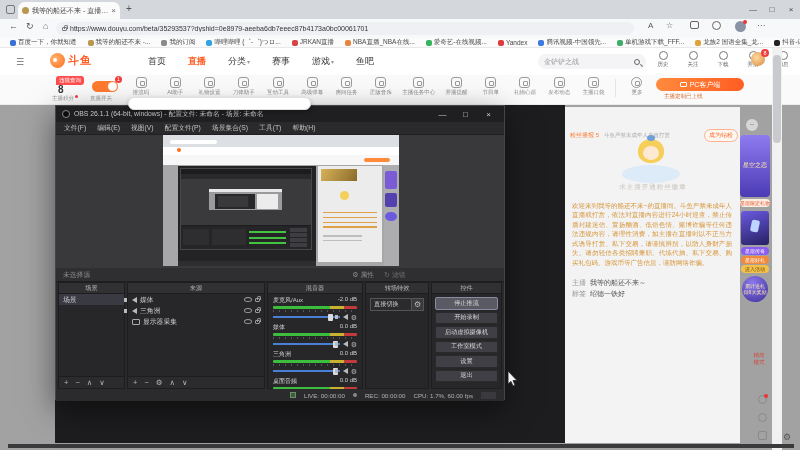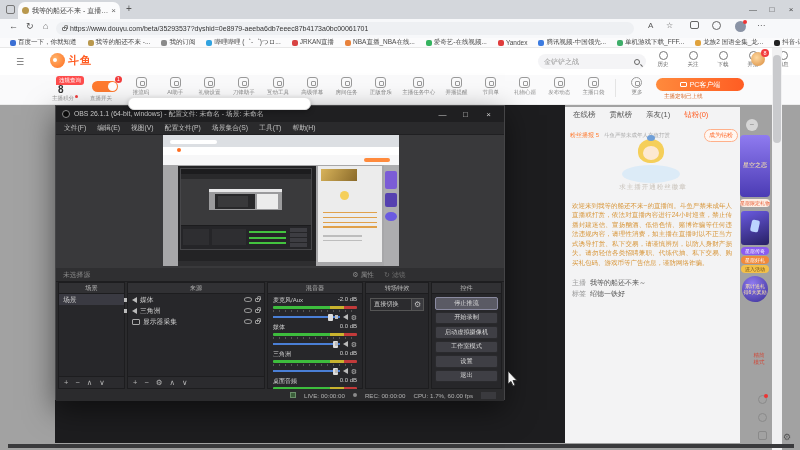--- a/index.html
+++ b/index.html
@@ -288,20 +288,28 @@
       </span>
 
   </div>
 
   <div class="abs dyheader"></div>
   <div class="abs hamb">☰</div>
   <div class="abs dylogo">
     <span class="fish"></span>
     <span class="zi">斗鱼</span>
   </div>
+  <div class="abs dynav">
+    <span>首页</span>
+    <span class="on">直播</span>
+    <span class="drop">分类</span>
+    <span>赛事</span>
+    <span class="drop">游戏</span>
+    <span>鱼吧</span>
+  </div>
   <div class="abs dysearch">
     <span class="q">金铲铲之战</span>
     <span class="mag"></span>
   </div>
   <div class="abs hdicons">
     <span class="hdi">
         <i class="ic"></i>
         <span class="lb">历史</span>
       </span>
     <span class="hdi">
@@ -398,26 +406,20 @@
       </span>
   </div>
   <div class="abs pcbtn">
     <span class="scr"></span>
     <span>PC客户端</span>
   </div>
   <div class="abs pcsub">主播定制已上线</div>
 
   <div class="abs player"></div>
   <div class="abs chat"></div>
-  <div class="abs chat-tabs">
-    <span>在线榜</span>
-    <span>贡献榜</span>
-    <span>亲友(1)</span>
-    <span class="hot">钻粉(0)</span>
-  </div>
   <div class="abs subrow">
     <span class="fansb">粉丝播报 5</span>
     <span class="notice">斗鱼严禁未成年人充值打赏</span>
     <span class="joinbtn">成为钻粉</span>
   </div>
   <div class="abs girl">
     <span class="cloud"></span>
     <span class="hair"></span>
     <span class="face"></span>
     <span class="hat"></span>

